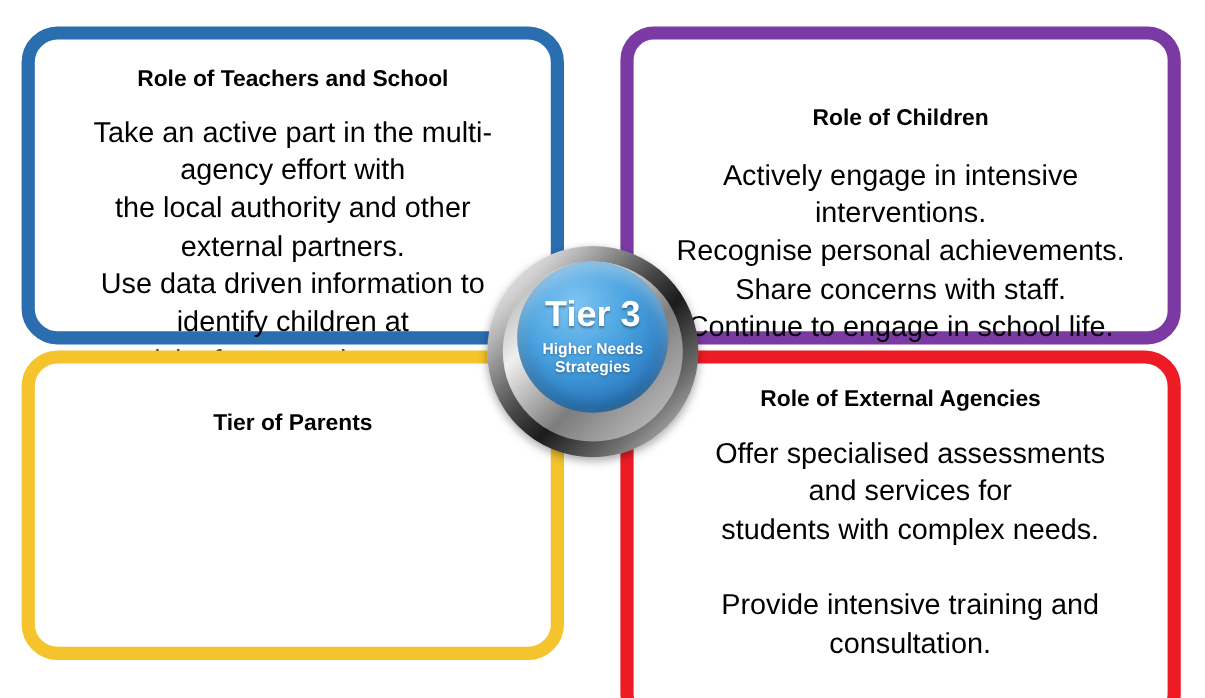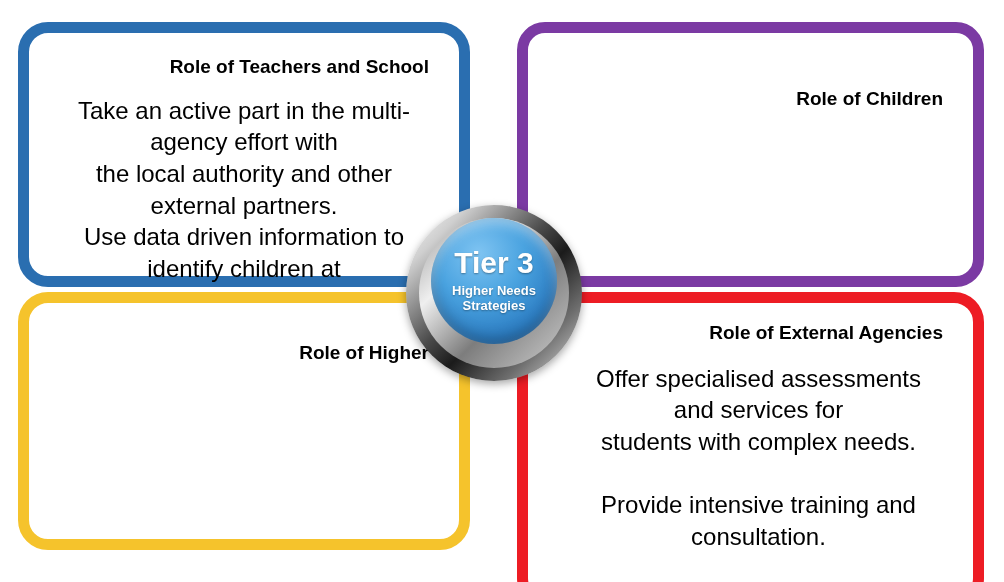--- a/index.html
+++ b/index.html
@@ -63,21 +63,21 @@
     border-radius: 30px;
   }
 
   .quad-inner {
     box-sizing: border-box;
     width: 100%;
     height: 100%;
     padding: 10px 30px;
     display: flex;
     flex-direction: column;
-    align-items: flex-end;
+    align-items: center;
   }
 
   .quad-title {
     font-size: 19px;
     font-weight: bold;
     color: #000000;
     text-align: center;
     line-height: 1.25;
   }
 
@@ -168,26 +168,30 @@
 risk of severe absence.
 Continuously assess and adapt strategies.
 Monitor progress.
 Recognise achievements.</div>
     </div>
   </div>
 
   <div class="quad" id="quad-children">
     <div class="quad-inner">
       <div class="quad-title">Role of Children</div>
+      <div class="quad-body">Actively engage in intensive interventions.
+Recognise personal achievements.
+Share concerns with staff.
+Continue to engage in school life.</div>
     </div>
   </div>
 
   <div class="quad" id="quad-parents">
     <div class="quad-inner">
-      <div class="quad-title">Role of Higher</div>
+      <div class="quad-title">Tier of Parents</div>
     </div>
   </div>
 
   <div class="quad" id="quad-agencies">
     <div class="quad-inner">
       <div class="quad-title">Role of External Agencies</div>
       <div class="quad-body">Offer specialised assessments and services for
 students with complex needs.
 
 Provide intensive training and consultation.

